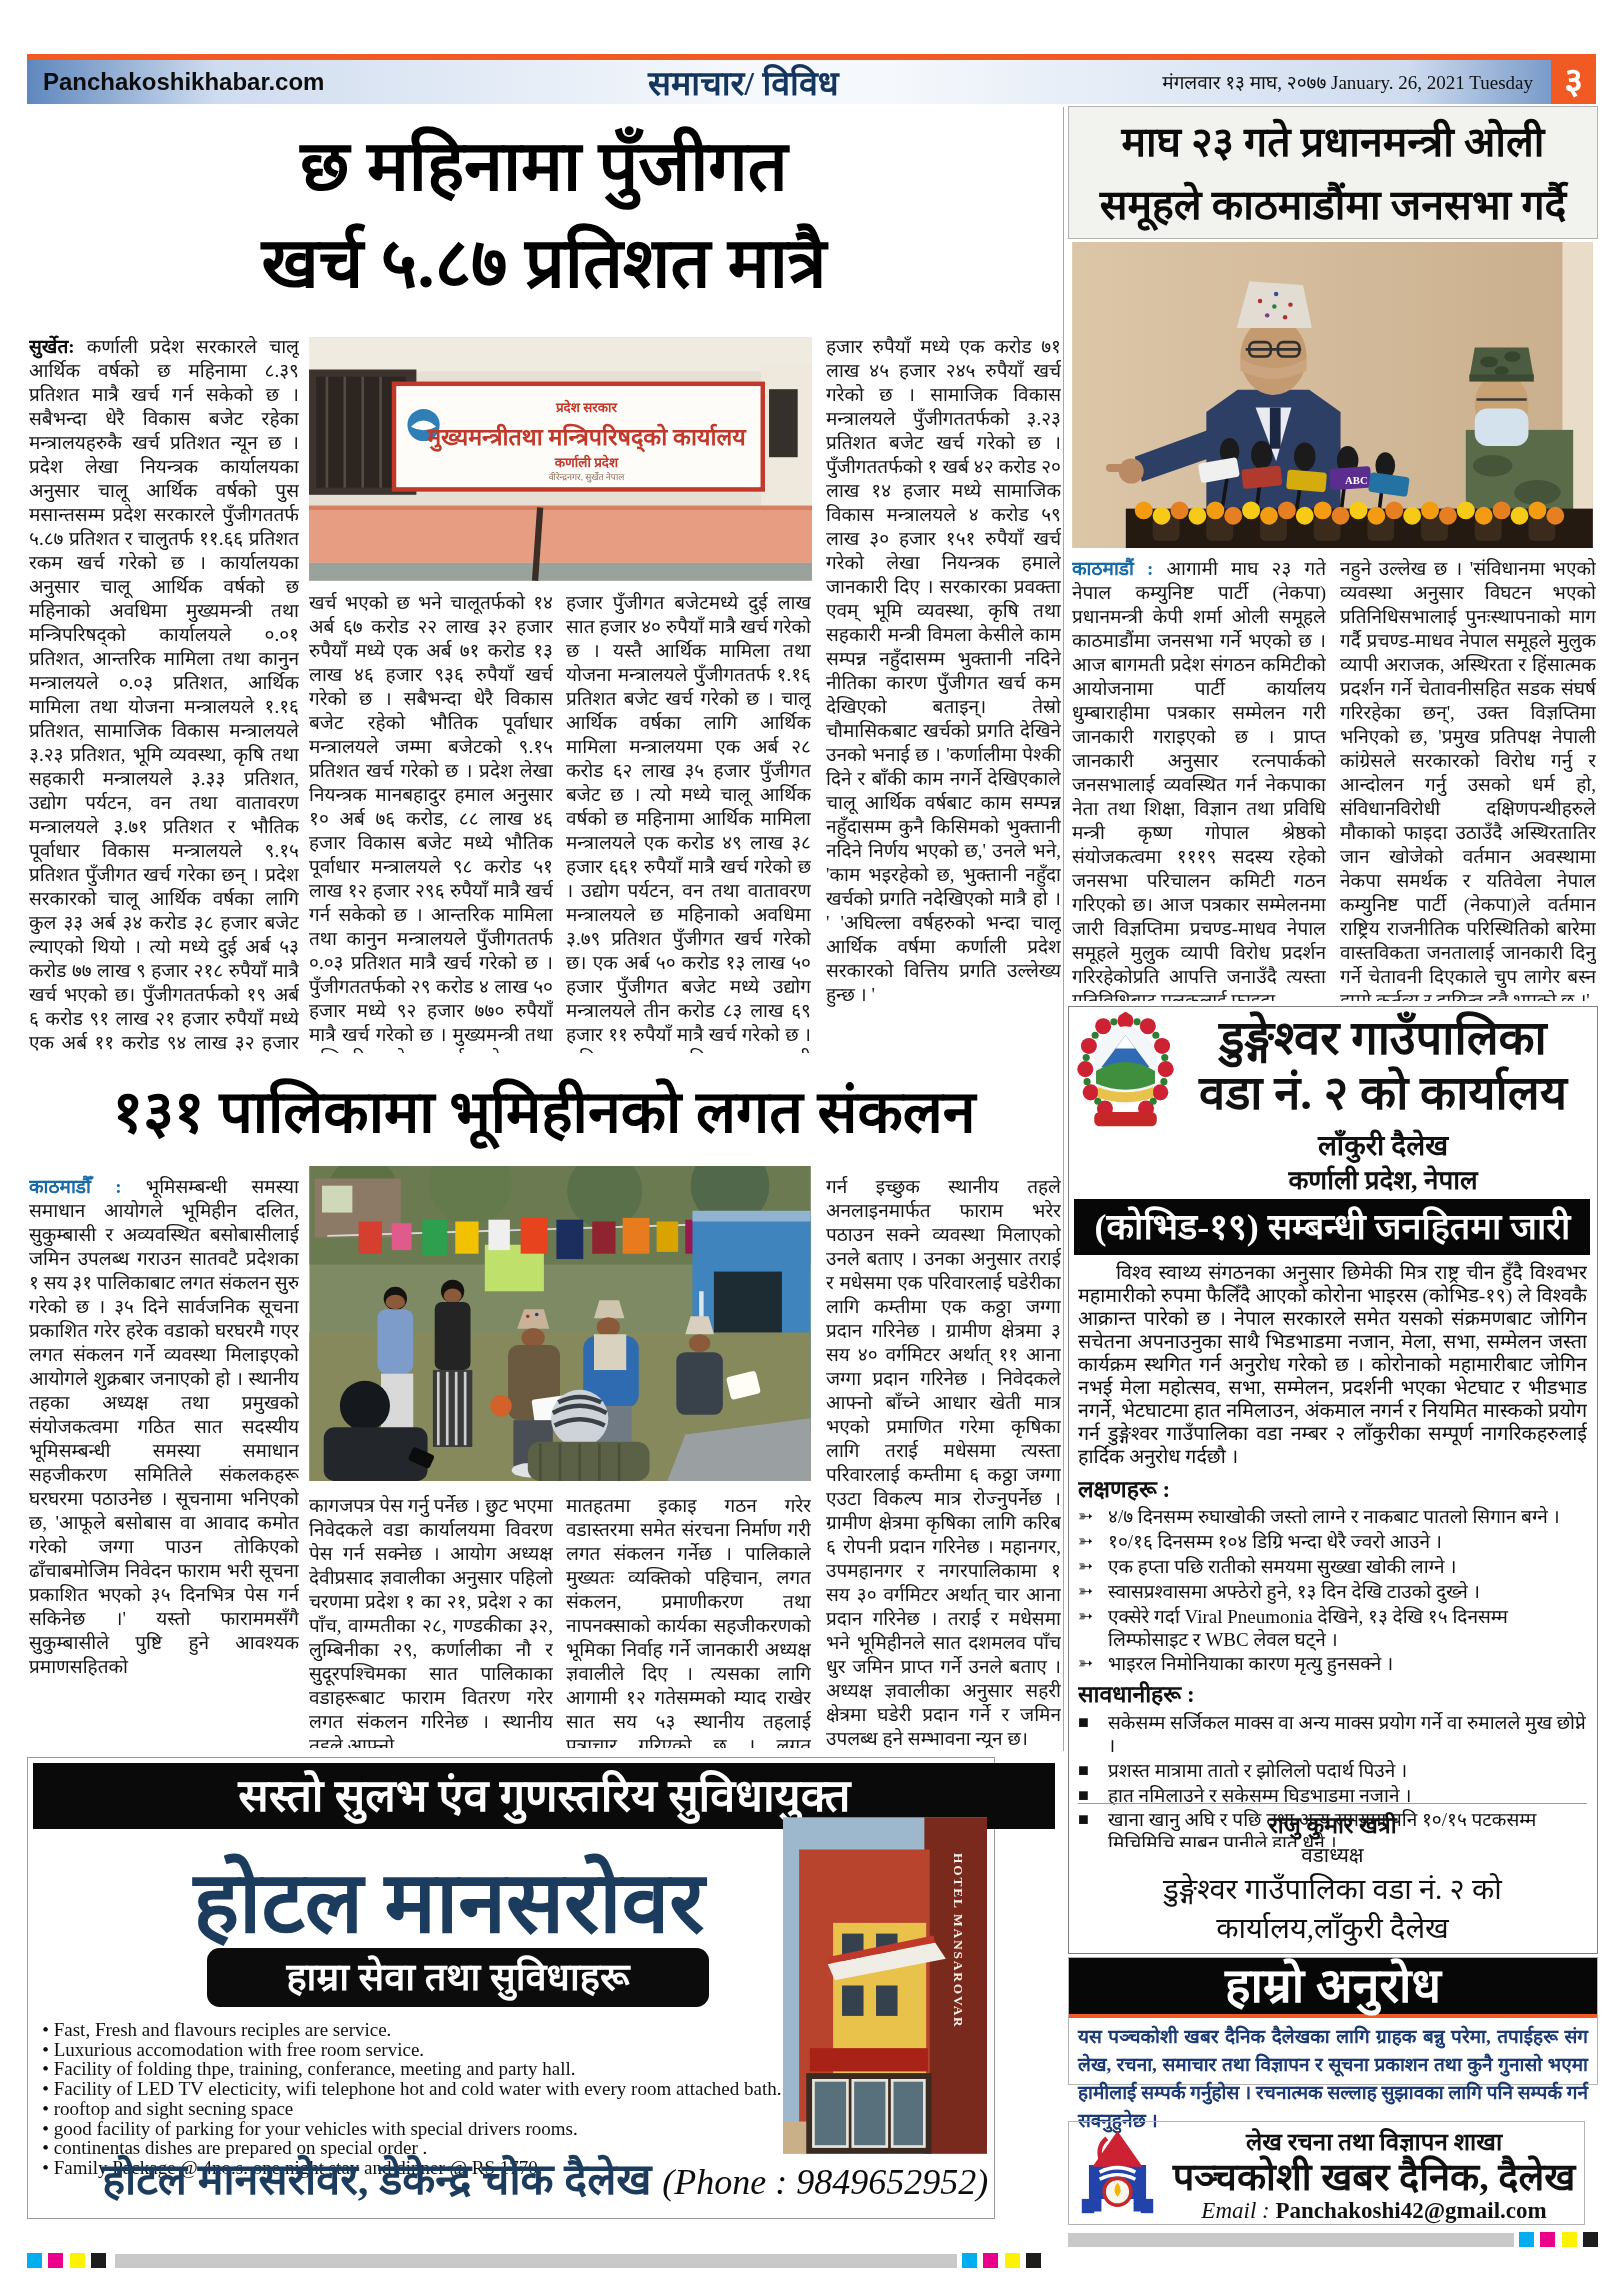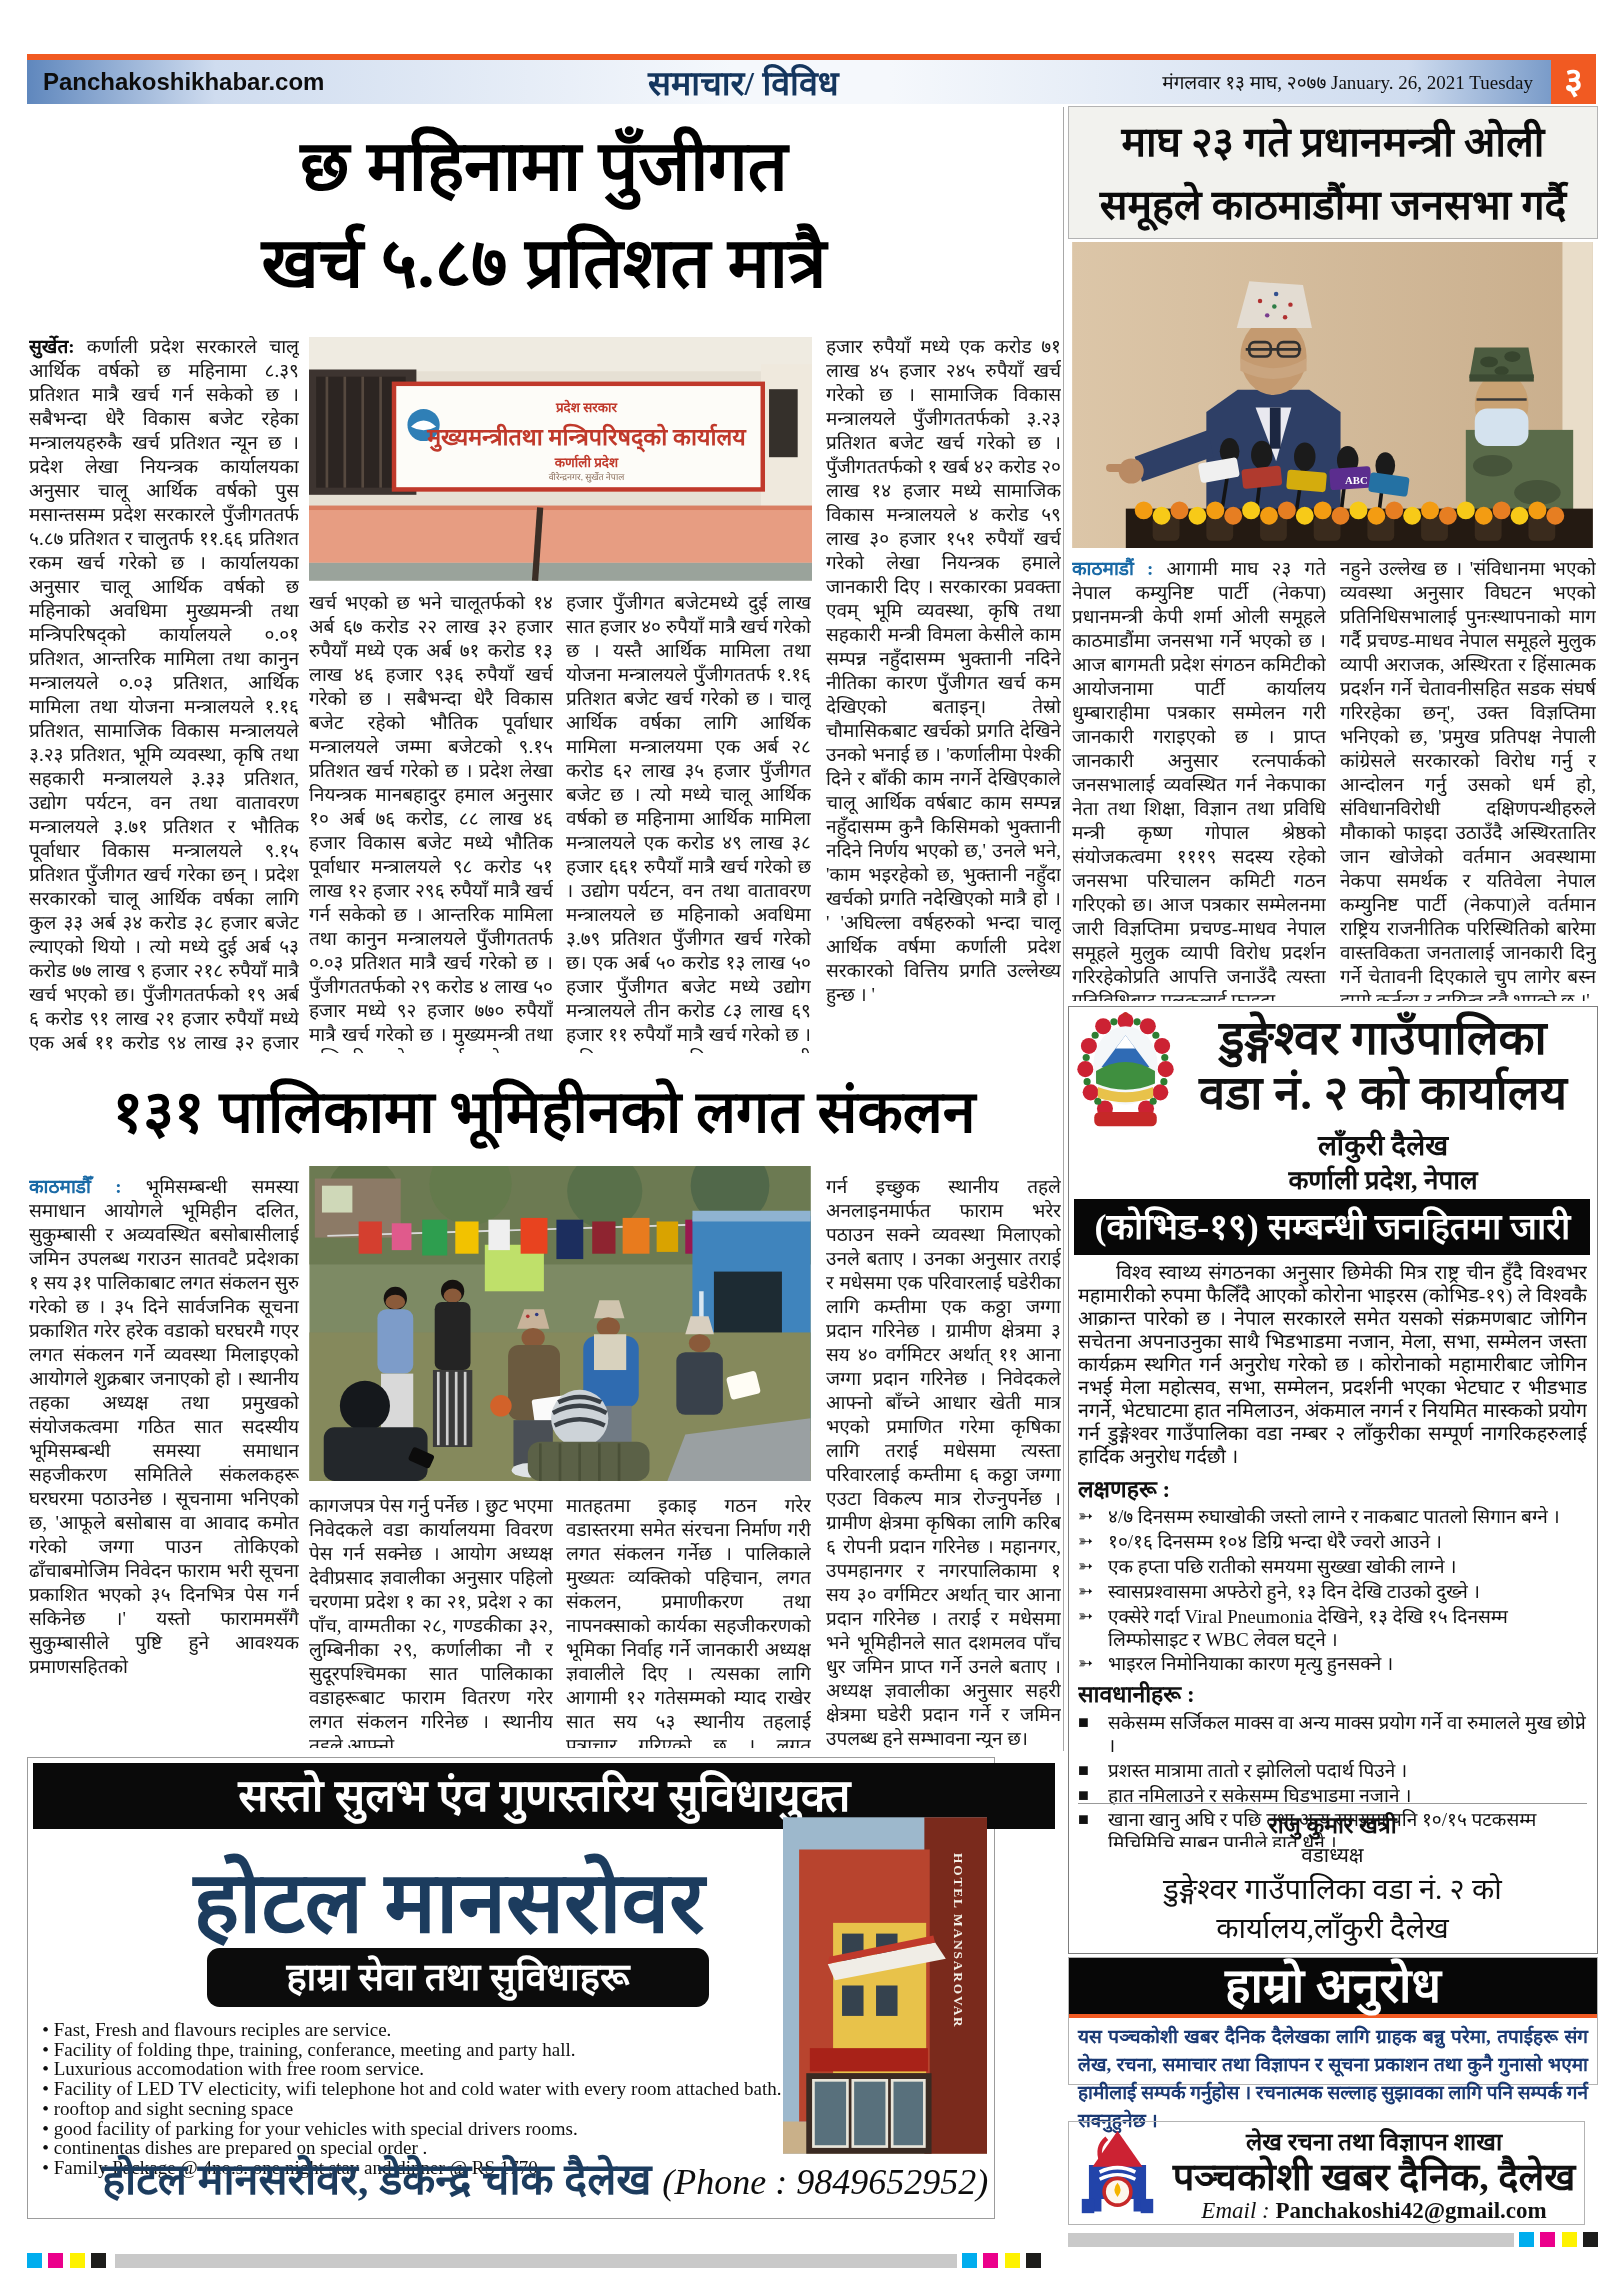--- a/index.html
+++ b/index.html
@@ -236,22 +236,22 @@
   <div class="body-col" style="left:309px;top:1494px;width:244px;height:254px;">कागजपत्र पेस गर्नु पर्नेछ । छुट भएमा निवेदकले वडा कार्यालयमा विवरण पेस गर्न सक्नेछ । आयोग अध्यक्ष देवीप्रसाद ज्ञवालीका अनुसार पहिलो चरणमा प्रदेश १ का २१, प्रदेश २ का पाँच, वाग्मतीका २८, गण्डकीका ३२, लुम्बिनीका २९, कर्णालीका नौ र सुदूरपश्चिमका सात पालिकाका वडाहरूबाट फाराम वितरण गरेर लगत संकलन गरिनेछ । स्थानीय तहले आफ्नो</div>
   <div class="body-col" style="left:566px;top:1494px;width:245px;height:254px;">मातहतमा इकाइ गठन गरेर वडास्तरमा समेत संरचना निर्माण गरी लगत संकलन गर्नेछ । पालिकाले मुख्यतः व्यक्तिको पहिचान, लगत संकलन, प्रमाणीकरण तथा नापनक्साको कार्यका सहजीकरणको भूमिका निर्वाह गर्ने जानकारी अध्यक्ष ज्ञवालीले दिए । त्यसका लागि आगामी १२ गतेसम्मको म्याद राखेर सात सय ५३ स्थानीय तहलाई पत्राचार गरिएको छ । लगत संकलनको सम्झौता</div>
   <div class="body-col" style="left:826px;top:1175px;width:235px;height:573px;">गर्न इच्छुक स्थानीय तहले अनलाइनमार्फत फाराम भरेर पठाउन सक्ने व्यवस्था मिलाएको उनले बताए । उनका अनुसार तराई र मधेसमा एक परिवारलाई घडेरीका लागि कम्तीमा एक कठ्ठा जग्गा प्रदान गरिनेछ । ग्रामीण क्षेत्रमा ३ सय ४० वर्गमिटर अर्थात् ११ आना जग्गा प्रदान गरिनेछ । निवेदकले आफ्नो बाँच्ने आधार खेती मात्र भएको प्रमाणित गरेमा कृषिका लागि तराई मधेसमा त्यस्ता परिवारलाई कम्तीमा ६ कठ्ठा जग्गा एउटा विकल्प मात्र रोज्नुपर्नेछ । ग्रामीण क्षेत्रमा कृषिका लागि करिब ६ रोपनी प्रदान गरिनेछ ।  महानगर, उपमहानगर र नगरपालिकामा १ सय ३० वर्गमिटर अर्थात् चार आना प्रदान गरिनेछ । तराई र मधेसमा भने भूमिहीनले सात दशमलव पाँच धुर जमिन प्राप्त गर्ने उनले बताए । अध्यक्ष ज्ञवालीका अनुसार सहरी क्षेत्रमा घडेरी प्रदान गर्ने र जमिन उपलब्ध हुने सम्भावना न्यून छ।</div>
 
   <div class="abs hotel-box">
     <div class="hotel-banner">सस्तो सुलभ एंव गुणस्तरिय सुविधायुक्त</div>
     <div class="hotel-title">होटल मानसरोवर</div>
     <div class="hotel-pill">हाम्रा सेवा तथा सुविधाहरू</div>
     <div class="hotel-bullets">
       <div><span>•</span> <span>Fast, Fresh and flavours reciples are service.</span></div>
+      <div><span>•</span> <span>Luxurious accomodation with free room service.</span></div>
       <div><span>•</span> <span>Facility of folding thpe, training, conferance, meeting and party hall.</span></div>
-      <div><span>•</span> <span>Luxurious accomodation with free room service.</span></div>
       <div><span>•</span> <span>Facility of LED TV electicity, wifi telephone hot and cold water with every room attached bath.</span></div>
       <div><span>•</span> <span>rooftop and sight secning space</span></div>
       <div><span>•</span> <span>good facility of parking for your vehicles with special drivers rooms.</span></div>
       <div><span>•</span> <span>continentas dishes are prepared on special order .</span></div>
       <div><span>•</span> <span>Family Package @ 4no.s. one night stay and dinner @ RS 1770.</span></div>
     </div>
     <div class="photo-frame" style="right:7.2px;top:59px;width:204px;height:337px;">
       <svg width="204" height="337" viewBox="0 0 228 376">
         <rect width="228" height="376" fill="#9db8cc"></rect>
         <rect x="0" y="340" width="228" height="36" fill="#c9b089"></rect>

